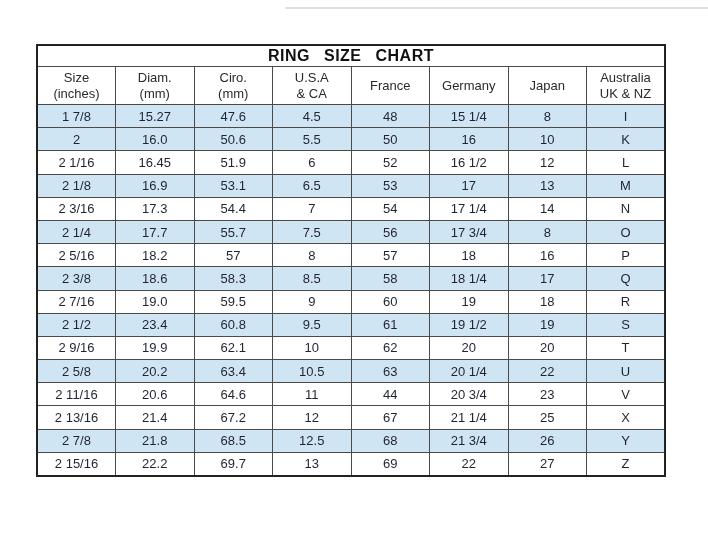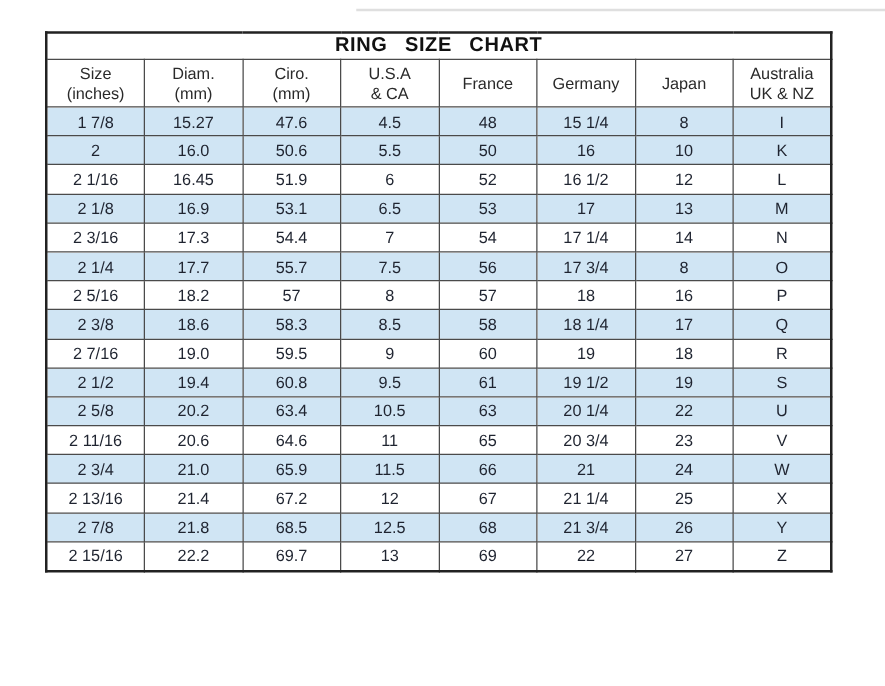--- a/index.html
+++ b/index.html
@@ -23,21 +23,21 @@
     left: 285px;
     top: 7px;
     width: 423px;
     height: 2px;
     background: #c9c9c9;
     opacity: 0.6;
   }
   table.ring-table {
     position: absolute;
     left: 36px;
-    top: 25px;
+    top: 44px;
     width: 630px;
     border-collapse: collapse;
     table-layout: fixed;
     border: 2px solid #222222;
   }
   table.ring-table th,
   table.ring-table td {
     border: 1px solid #4a4a4a;
     text-align: center;
     vertical-align: middle;
@@ -200,57 +200,57 @@
           <td>19.0</td>
           <td>59.5</td>
           <td>9</td>
           <td>60</td>
           <td>19</td>
           <td>18</td>
           <td>R</td>
         </tr>
         <tr class="alt">
           <td>2 1/2</td>
-          <td>19.4</td>
+          <td>23.4</td>
           <td>60.8</td>
           <td>9.5</td>
           <td>61</td>
           <td>19 1/2</td>
           <td>19</td>
           <td>S</td>
+        </tr>
+        <tr>
+          <td>2 9/16</td>
+          <td>19.9</td>
+          <td>62.1</td>
+          <td>10</td>
+          <td>62</td>
+          <td>20</td>
+          <td>20</td>
+          <td>T</td>
         </tr>
         <tr class="alt">
           <td>2 5/8</td>
           <td>20.2</td>
           <td>63.4</td>
           <td>10.5</td>
           <td>63</td>
           <td>20 1/4</td>
           <td>22</td>
           <td>U</td>
         </tr>
         <tr>
           <td>2 11/16</td>
           <td>20.6</td>
           <td>64.6</td>
           <td>11</td>
-          <td>65</td>
+          <td>44</td>
           <td>20 3/4</td>
           <td>23</td>
           <td>V</td>
-        </tr>
-        <tr class="alt">
-          <td>2 3/4</td>
-          <td>21.0</td>
-          <td>65.9</td>
-          <td>11.5</td>
-          <td>66</td>
-          <td>21</td>
-          <td>24</td>
-          <td>W</td>
         </tr>
         <tr>
           <td>2 13/16</td>
           <td>21.4</td>
           <td>67.2</td>
           <td>12</td>
           <td>67</td>
           <td>21 1/4</td>
           <td>25</td>
           <td>X</td>

